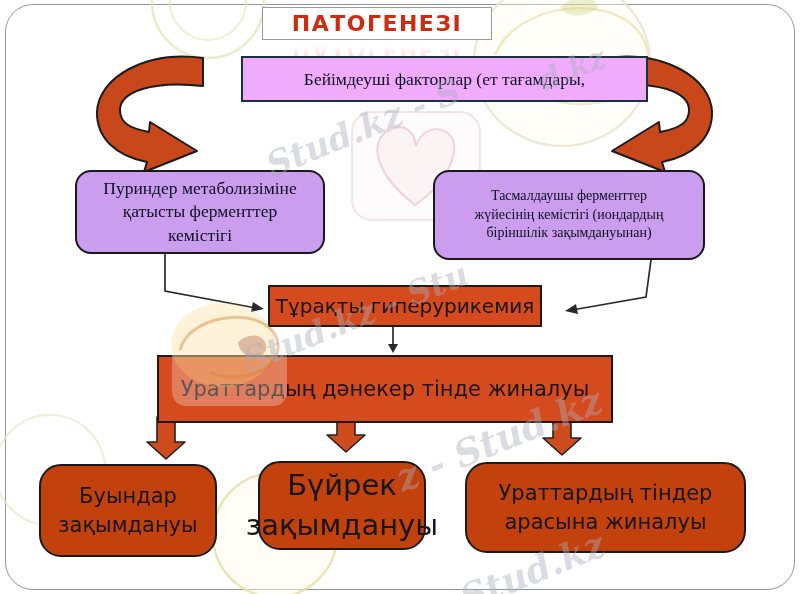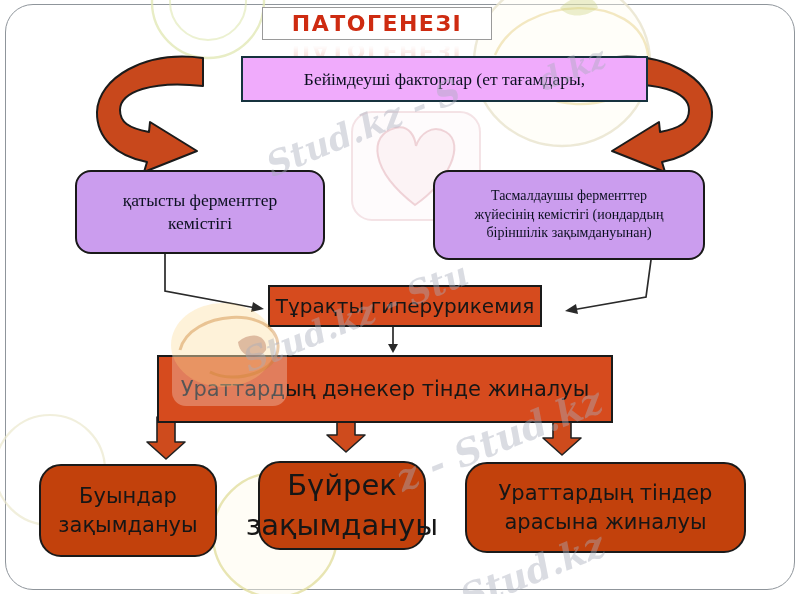--- a/index.html
+++ b/index.html
@@ -103,20 +103,21 @@
   </div>
   <div id="title-reflection" class="abs">
     <span class="title-text">ПАТОГЕНЕЗІ</span>
   </div>
 
   <div id="node-predisposing" class="abs box cyan serif">
     <div class="nowrap">Бейімдеуші факторлар (ет тағамдары,</div>
   </div>
 
   <div id="node-purine" class="abs box purple serif">
+    <div class="nowrap">Пуриндер метаболизіміне</div>
     <div class="nowrap">қатысты ферменттер</div>
     <div class="nowrap">кемістігі</div>
   </div>
 
   <div id="node-transport" class="abs box purple serif">
     <div class="nowrap">Тасмалдаушы ферменттер</div>
     <div class="nowrap">жүйесінің кемістігі (иондардың</div>
     <div class="nowrap">біріншілік зақымдануынан)</div>
   </div>
 

